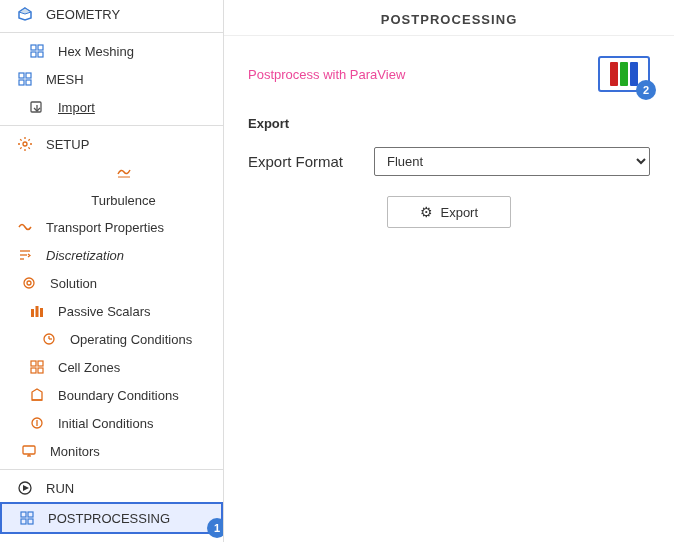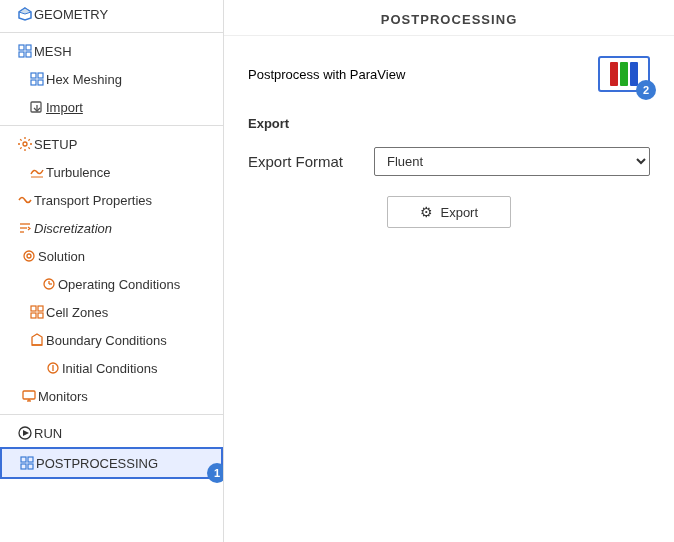--- a/index.html
+++ b/index.html
@@ -31,21 +31,21 @@
       margin: 4px 0;
     }
 
     .sidebar-item {
       display: flex;
       align-items: center;
       padding: 5px 12px 5px 16px;
       cursor: pointer;
       color: #333;
       font-size: 13px;
-      gap: 0;
+      gap: 12px;
       position: relative;
     }
 
     .sidebar-item.active {
       background: #e8eeff;
       border: 2px solid #3a6fd8;
     }
 
     .sidebar-item .icon {
       width: 18px;
@@ -101,21 +101,21 @@
     }
 
     .paraview-row {
       display: flex;
       align-items: center;
       justify-content: space-between;
       margin-bottom: 24px;
     }
 
     .paraview-label {
-      color: #000000;
+      color: #ec4899;
       font-size: 13px;
     }
 
     .paraview-button {
       border: 2px solid #3a6fd8;
       border-radius: 3px;
       padding: 4px 10px;
       display: flex;
       align-items: center;
       gap: 2px;
@@ -195,42 +195,42 @@
       <svg viewBox="0 0 16 16" fill="none">
         <polygon points="8,2 14,6 14,12 8,14 2,12 2,6" stroke="#3a7bd5" stroke-width="1.5" fill="none"></polygon>
         <polygon points="8,2 14,6 8,8 2,6" stroke="#3a7bd5" stroke-width="1" fill="#cde"></polygon>
       </svg>
     </span>
     <span class="label">GEOMETRY</span>
   </div>
 
   <div class="sidebar-section-divider"></div>
 
-  <div class="sidebar-item">
-    <span class="icon icon-mesh">
+  <div class="sidebar-item" style="padding-left:28px;">
+    <span class="icon">
       <svg viewBox="0 0 16 16" fill="none">
         <rect x="2" y="2" width="5" height="5" stroke="#3a7bd5" stroke-width="1.2" fill="none"></rect>
         <rect x="9" y="2" width="5" height="5" stroke="#3a7bd5" stroke-width="1.2" fill="none"></rect>
         <rect x="2" y="9" width="5" height="5" stroke="#3a7bd5" stroke-width="1.2" fill="none"></rect>
         <rect x="9" y="9" width="5" height="5" stroke="#3a7bd5" stroke-width="1.2" fill="none"></rect>
       </svg>
     </span>
-    <span class="label">MESH</span>
-  </div>
-
-  <div class="sidebar-item" style="padding-left:28px;">
-    <span class="icon">
+    <span class="label">Hex Meshing</span>
+  </div>
+
+  <div class="sidebar-item">
+    <span class="icon icon-mesh">
       <svg viewBox="0 0 16 16" fill="none">
         <rect x="2" y="2" width="5" height="5" stroke="#3a7bd5" stroke-width="1.2" fill="none"></rect>
         <rect x="9" y="2" width="5" height="5" stroke="#3a7bd5" stroke-width="1.2" fill="none"></rect>
         <rect x="2" y="9" width="5" height="5" stroke="#3a7bd5" stroke-width="1.2" fill="none"></rect>
         <rect x="9" y="9" width="5" height="5" stroke="#3a7bd5" stroke-width="1.2" fill="none"></rect>
       </svg>
     </span>
-    <span class="label">Hex Meshing</span>
+    <span class="label">MESH</span>
   </div>
 
   <div class="sidebar-item" style="padding-left:28px;text-decoration:underline;">
     <span class="icon">
       <svg viewBox="0 0 16 16" fill="none">
         <rect x="2" y="3" width="10" height="10" rx="1" stroke="#555" stroke-width="1.3" fill="none"></rect>
         <line x1="8" y1="6" x2="8" y2="11" stroke="#555" stroke-width="1.3"></line>
         <polyline points="5,9 8,12 11,9" stroke="#555" stroke-width="1.3" fill="none"></polyline>
       </svg>
     </span>
@@ -242,21 +242,21 @@
   <div class="sidebar-item">
     <span class="icon">
       <svg viewBox="0 0 16 16" fill="none">
         <circle cx="8" cy="8" r="2" stroke="#e06c1a" stroke-width="1.3" fill="none"></circle>
         <path d="M8 1v2M8 13v2M1 8h2M13 8h2M3.2 3.2l1.4 1.4M11.4 11.4l1.4 1.4M3.2 12.8l1.4-1.4M11.4 4.6l1.4-1.4" stroke="#e06c1a" stroke-width="1.3"></path>
       </svg>
     </span>
     <span class="label">SETUP</span>
   </div>
 
-  <div class="sidebar-item" style="padding-left:28px;">
+  <div class="sidebar-item" style="padding-left:36px;flex-direction:column;">
     <span class="icon">
       <svg viewBox="0 0 16 16" fill="none">
         <path d="M2 10 Q5 4 8 8 Q11 12 14 6" stroke="#e06c1a" stroke-width="1.5" fill="none"></path>
         <line x1="2" y1="13" x2="14" y2="13" stroke="#e06c1a" stroke-width="1"></line>
       </svg>
     </span>
     <span class="label">Turbulence</span>
   </div>
 
   <div class="sidebar-item" style="">
@@ -283,20 +283,30 @@
   <div class="sidebar-item" style="padding-left:20px;">
     <span class="icon">
       <svg viewBox="0 0 16 16" fill="none">
         <circle cx="8" cy="8" r="5" stroke="#e06c1a" stroke-width="1.3" fill="none"></circle>
         <circle cx="8" cy="8" r="2" stroke="#e06c1a" stroke-width="1.3" fill="none"></circle>
       </svg>
     </span>
     <span class="label">Solution</span>
   </div>
 
+  <div class="sidebar-item" style="padding-left:28px;">
+    <span class="icon">
+      <svg viewBox="0 0 16 16" fill="none">
+        <rect x="2" y="6" width="3" height="8" fill="#e06c1a"></rect>
+        <rect x="6.5" y="3" width="3" height="11" fill="#e06c1a"></rect>
+        <rect x="11" y="5" width="3" height="9" fill="#e06c1a"></rect>
+      </svg>
+    </span>
+    <span class="label">Passive Scalars</span>
+  </div>
 
   <div class="sidebar-item" style="padding-left:28px;margin-left:12px;">
     <span class="icon">
       <svg viewBox="0 0 16 16" fill="none">
         <circle cx="8" cy="8" r="5" stroke="#e06c1a" stroke-width="1.3" fill="none"></circle>
         <line x1="8" y1="5" x2="8" y2="8" stroke="#e06c1a" stroke-width="1.3"></line>
         <line x1="8" y1="8" x2="11" y2="8" stroke="#e06c1a" stroke-width="1.3"></line>
       </svg>
     </span>
     <span class="label">Operating Conditions</span>
@@ -317,21 +327,21 @@
   <div class="sidebar-item" style="padding-left:28px;">
     <span class="icon">
       <svg viewBox="0 0 16 16" fill="none">
         <path d="M3 13 L3 5 L8 2 L13 5 L13 13 Z" stroke="#e06c1a" stroke-width="1.3" fill="none"></path>
         <line x1="3" y1="13" x2="13" y2="13" stroke="#e06c1a" stroke-width="1.3"></line>
       </svg>
     </span>
     <span class="label">Boundary Conditions</span>
   </div>
 
-  <div class="sidebar-item" style="padding-left:44px;">
+  <div class="sidebar-item" style="padding-left:28px;">
     <span class="icon">
       <svg viewBox="0 0 16 16" fill="none">
         <circle cx="8" cy="8" r="5" stroke="#e06c1a" stroke-width="1.3" fill="none"></circle>
         <line x1="8" y1="5" x2="8" y2="11" stroke="#e06c1a" stroke-width="1.3"></line>
       </svg>
     </span>
     <span class="label">Initial Conditions</span>
   </div>
 
   <div class="sidebar-item" style="padding-left:20px;">

